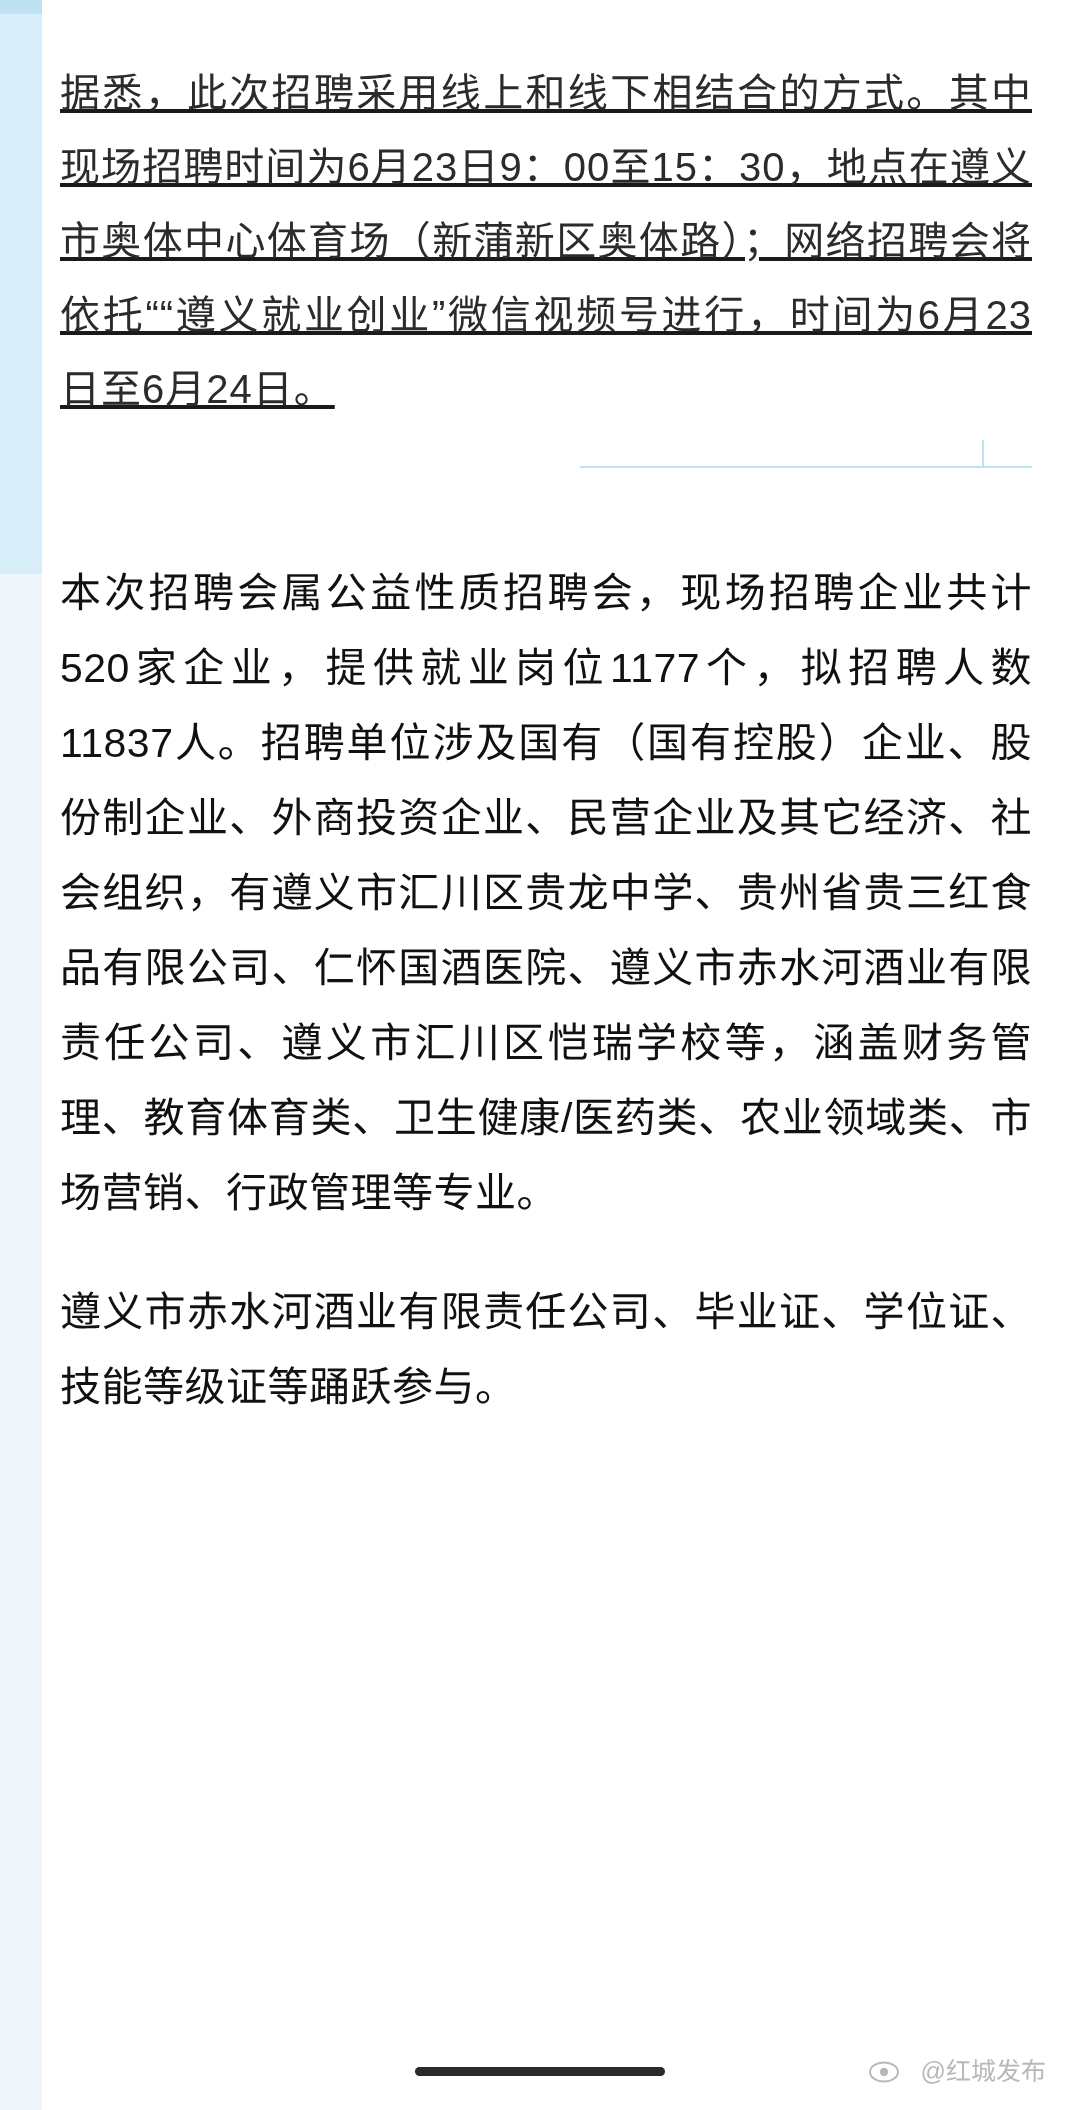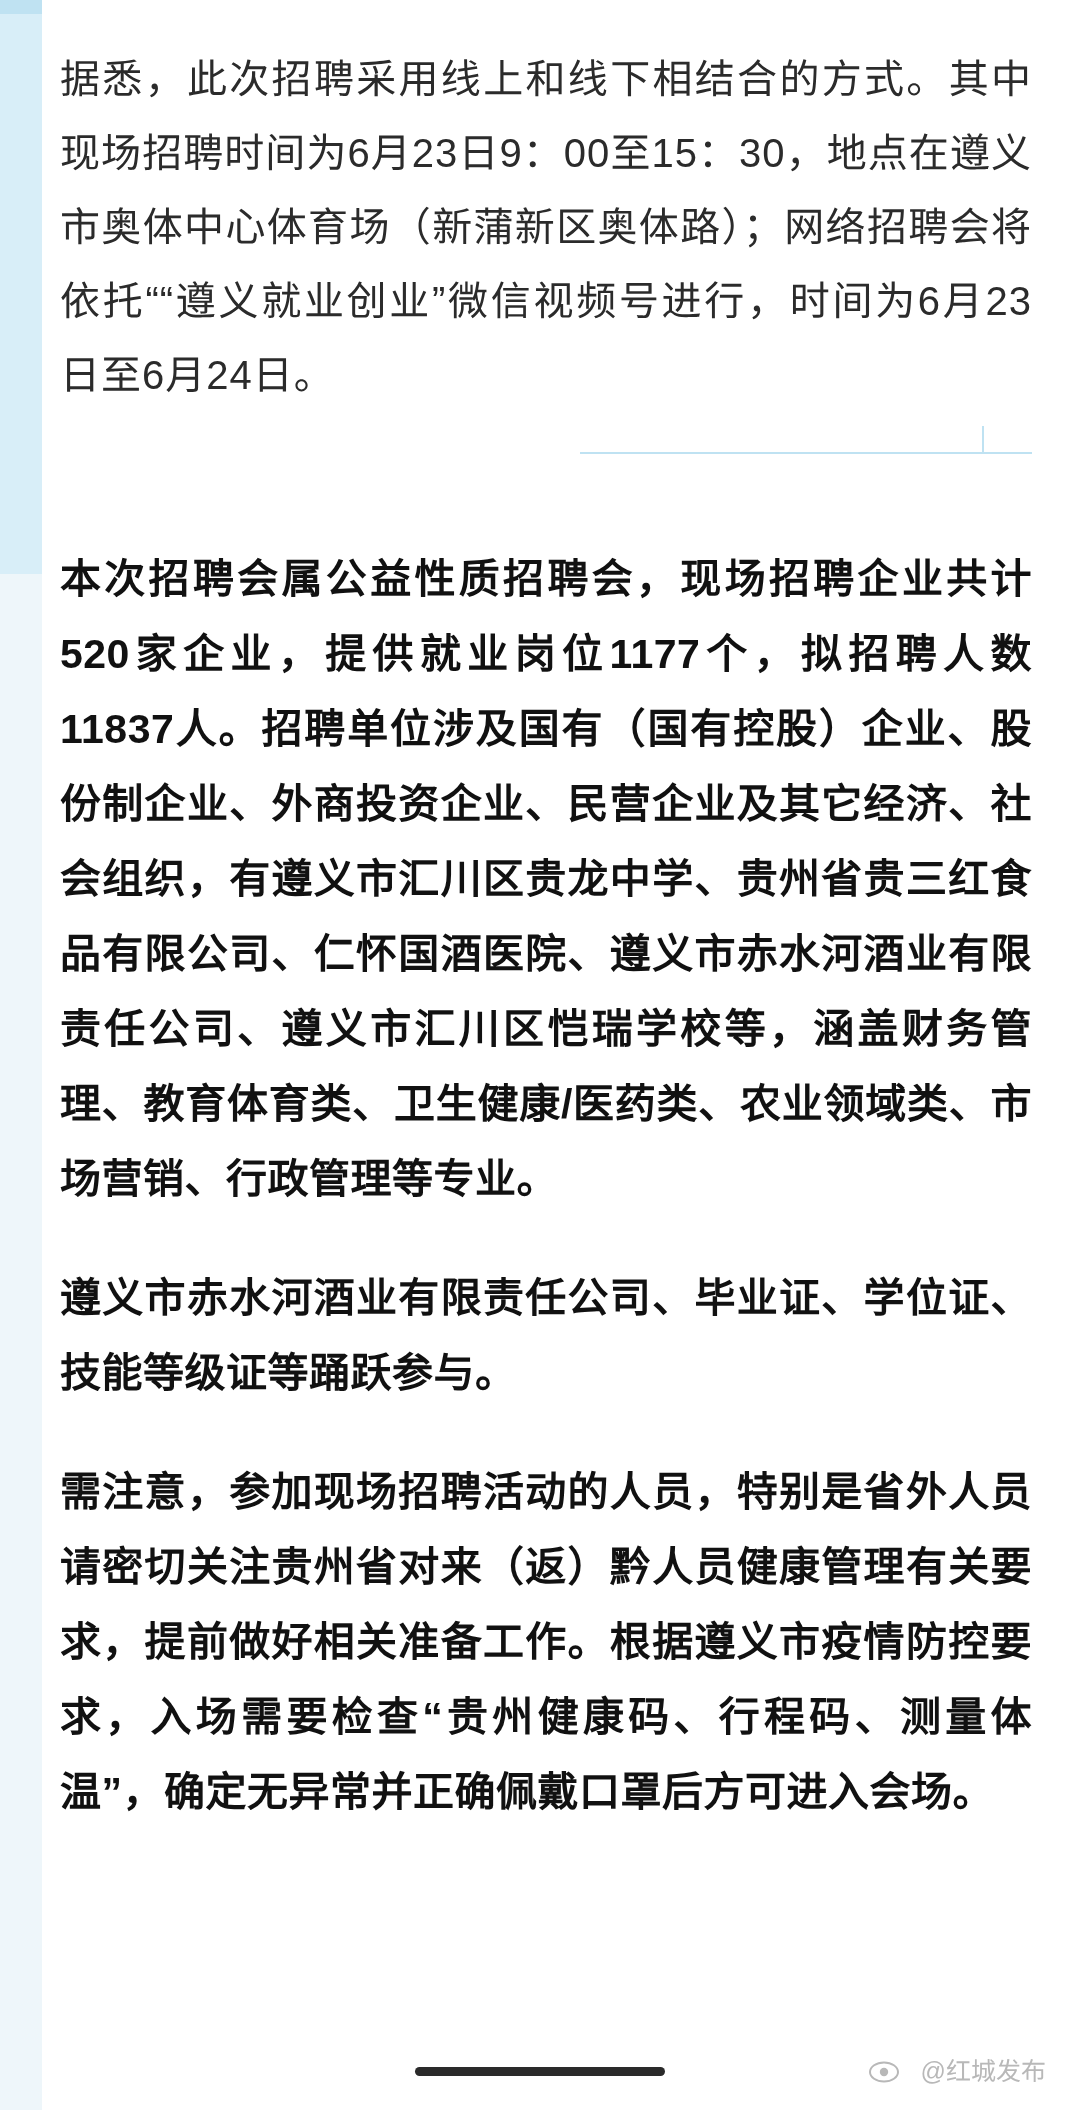--- a/index.html
+++ b/index.html
@@ -40,22 +40,23 @@
 
   .page {
     position: relative;
     padding: 0 48px 0 60px;
     box-sizing: border-box;
   }
 
   
   .quote-block {
     position: relative;
-    padding-top: 2px;
+    padding-top: 16px;
     padding-bottom: 26px;
+    text-decoration: underline;
   }
   .quote-text {
     font-size: 40px;
     line-height: 74px;
     letter-spacing: 1px;
     color: #2b2b2b;
     text-align: justify;
     text-justify: inter-ideograph;
     white-space: pre-wrap;
   }
@@ -80,21 +81,20 @@
   
   .body-para {
     font-size: 41px;
     line-height: 75px;
     letter-spacing: 0.5px;
     color: #111111;
     text-align: justify;
     text-justify: inter-ideograph;
     white-space: pre-wrap;
     margin: 0 0 44px 0;
-    font-weight: bold;
   }
 
   
   .footer {
     position: absolute;
     left: 0;
     right: 0;
     bottom: 0;
     height: 96px;
   }
@@ -141,21 +141,20 @@
     <div class="quote-underline"></div>
     <div class="quote-tick" style="bottom: 26px;"></div>
   </section>
 
   <div class="gap"></div>
 
   <p class="body-para">本次招聘会属公益性质招聘会，现场招聘企业共计520家企业，提供就业岗位1177个，拟招聘人数11837人。招聘单位涉及国有（国有控股）企业、股份制企业、外商投资企业、民营企业及其它经济、社会组织，有遵义市汇川区贵龙中学、贵州省贵三红食品有限公司、仁怀国酒医院、遵义市赤水河酒业有限责任公司、遵义市汇川区恺瑞学校等，涵盖财务管理、教育体育类、卫生健康/医药类、农业领域类、市场营销、行政管理等专业。</p>
 
   <p class="body-para">遵义市赤水河酒业有限责任公司、毕业证、学位证、技能等级证等踊跃参与。</p>
 
-  <p class="body-para">需注意，参加现场招聘活动的人员，特别是省外人员请密切关注贵州省对来（返）黔人员健康管理有关要求，提前做好相关准备工作。根据遵义市疫情防控要求，入场需要检查“贵州健康码、行程码、测量体温”，确定无异常并正确佩戴口罩后方可进入会场。</p>
 
 </div>
 
 <div class="footer">
   <div class="home-indicator"></div>
   <div class="watermark">
     <span class="weibo-eye">
       <svg viewBox="0 0 30 24" width="30" height="24" aria-hidden="true">
         <ellipse cx="15" cy="12" rx="14" ry="9.5" fill="none" stroke="#b8b8b8" stroke-width="2"></ellipse>
         <circle cx="15" cy="12" r="4.2" fill="#b8b8b8"></circle>

